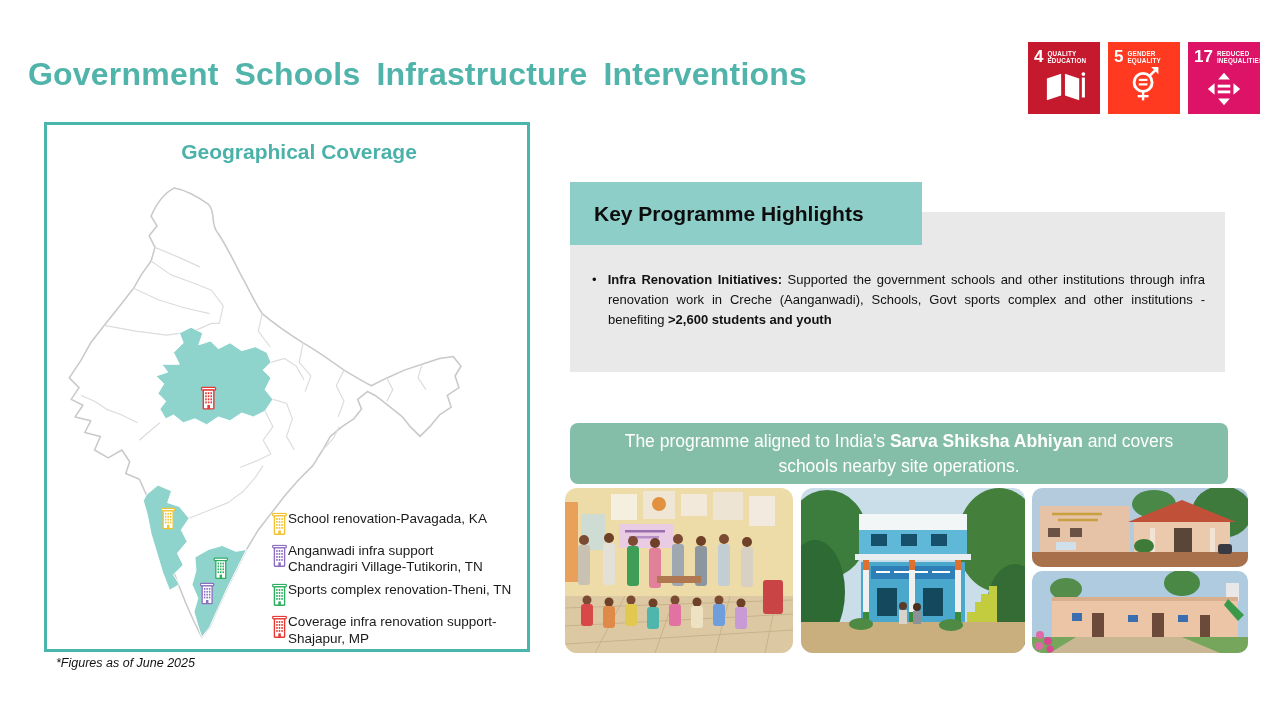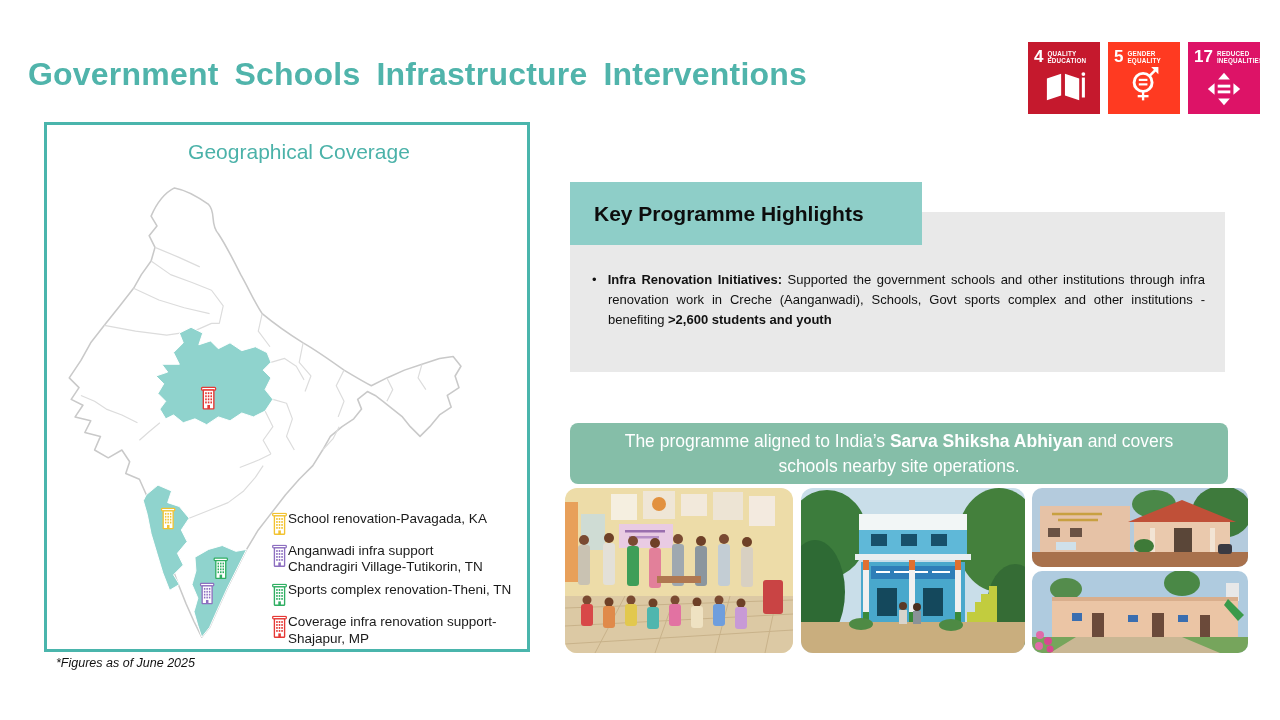--- a/index.html
+++ b/index.html
@@ -15,21 +15,21 @@
   .sdg-tile{position:relative;width:72px;height:72px;color:#fff;}
   .sdg-head{display:flex;align-items:flex-start;gap:4px;padding:6px 4px 0 6px;}
   .sdg-num{font-size:17px;font-weight:bold;line-height:1;}
   .sdg-label{font-size:6.3px;font-weight:bold;line-height:1.15;padding-top:2px;
              letter-spacing:.2px;white-space:pre-line;}
   .sdg-icon{position:absolute;left:50%;bottom:7px;transform:translateX(-50%);}
 
   
   .map-card{position:absolute;left:44px;top:122px;width:486px;height:530px;
             border:3px solid #4AB5AC;background:#fff;box-sizing:border-box;}
-  .map-title{margin-top:15px;text-align:center;font-size:21px;font-weight:normal;color:#4BB2A9;padding-left:24px;}
+  .map-title{margin-top:15px;text-align:center;font-size:21px;font-weight:bold;color:#4BB2A9;padding-left:24px;}
   .india-map{position:absolute;left:10px;top:60px;}
   .legend{position:absolute;left:224px;top:386px;width:298px;}
   .legend-row{display:flex;align-items:flex-start;margin-bottom:7px;}
   .legend-bldg{width:17px;height:24px;flex:0 0 auto;margin-top:1px;}
   .legend-label{font-size:13.5px;line-height:1.2;color:#1a1a1a;white-space:pre-line;}
 
   .footnote{position:absolute;left:56px;top:656px;font-size:12.5px;color:#111;font-style:italic;}
 
   
   .highlights-gray{position:absolute;left:570px;top:212px;width:655px;height:160px;

